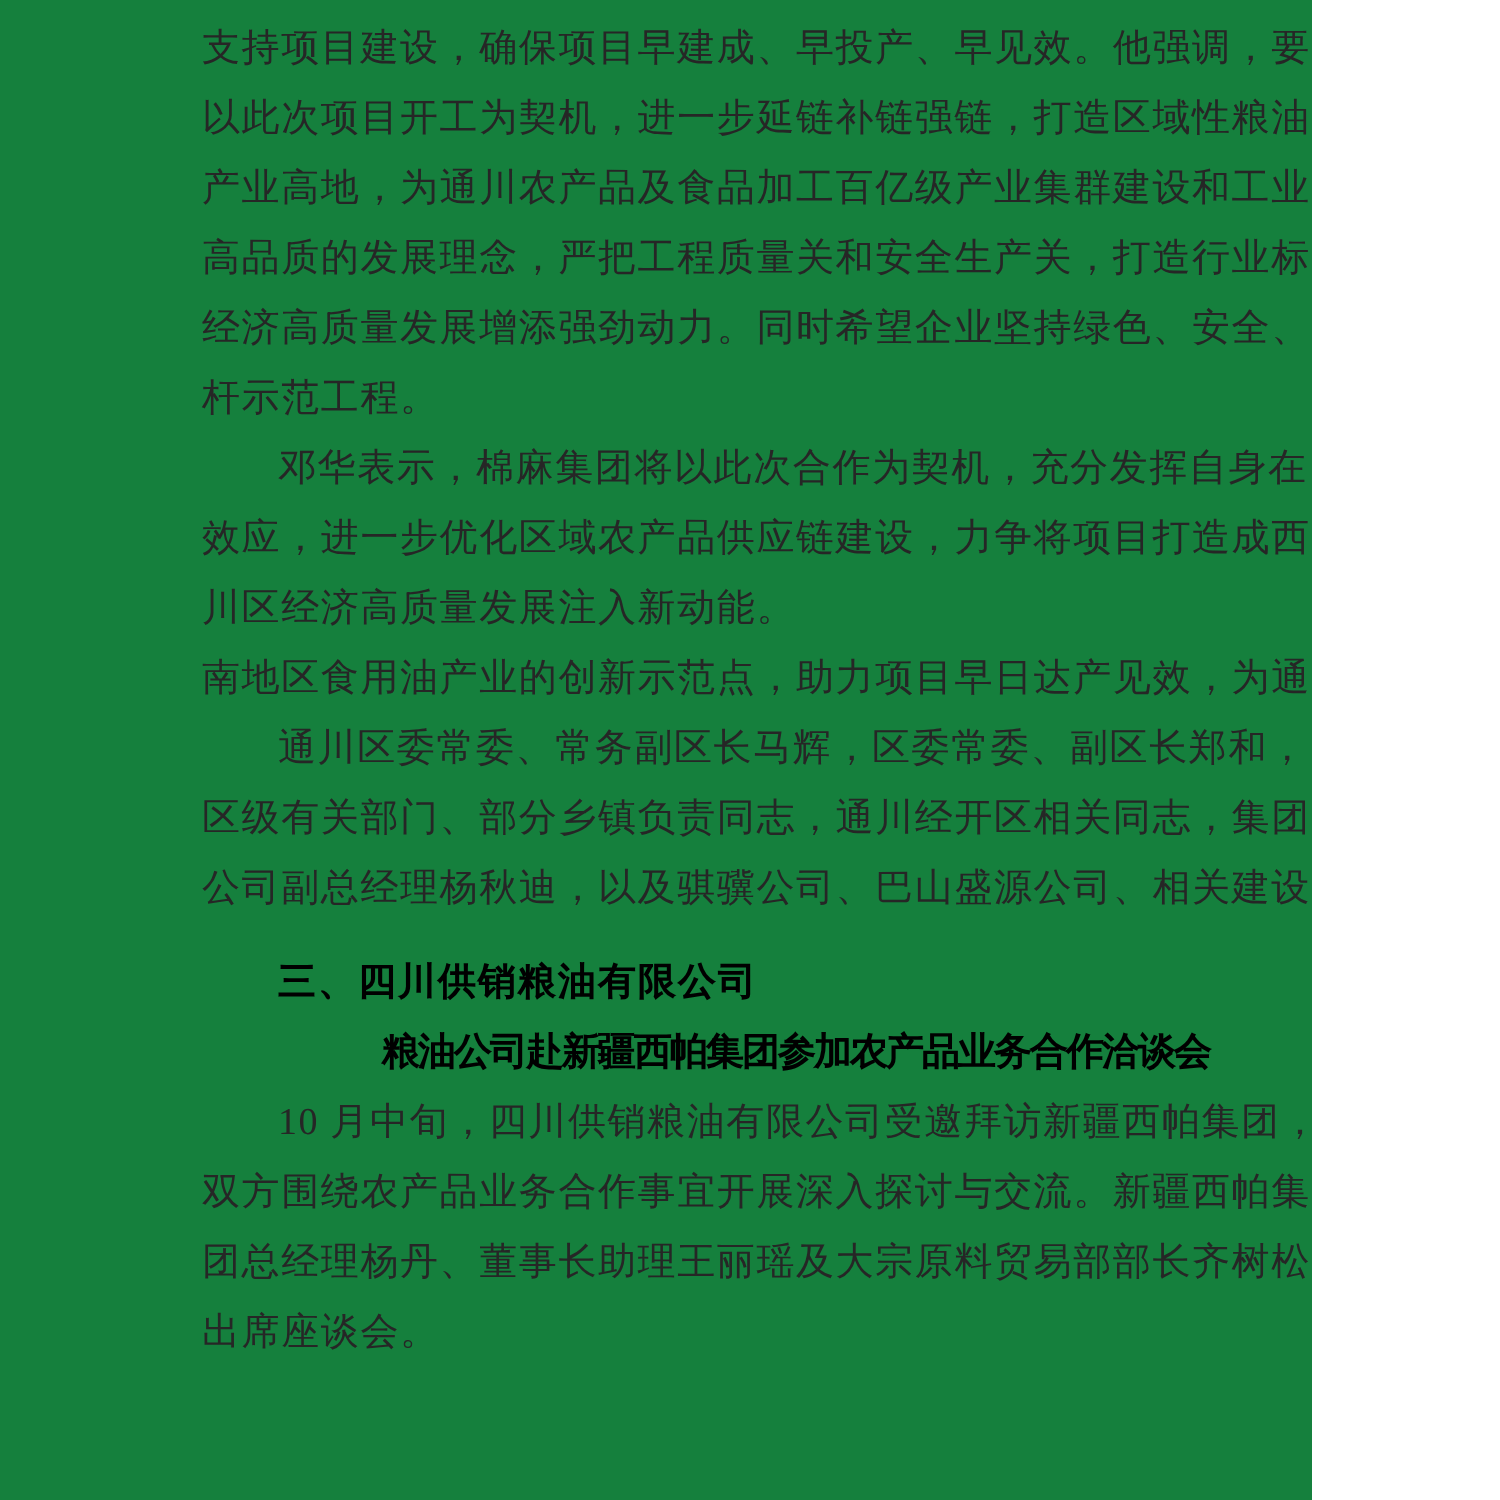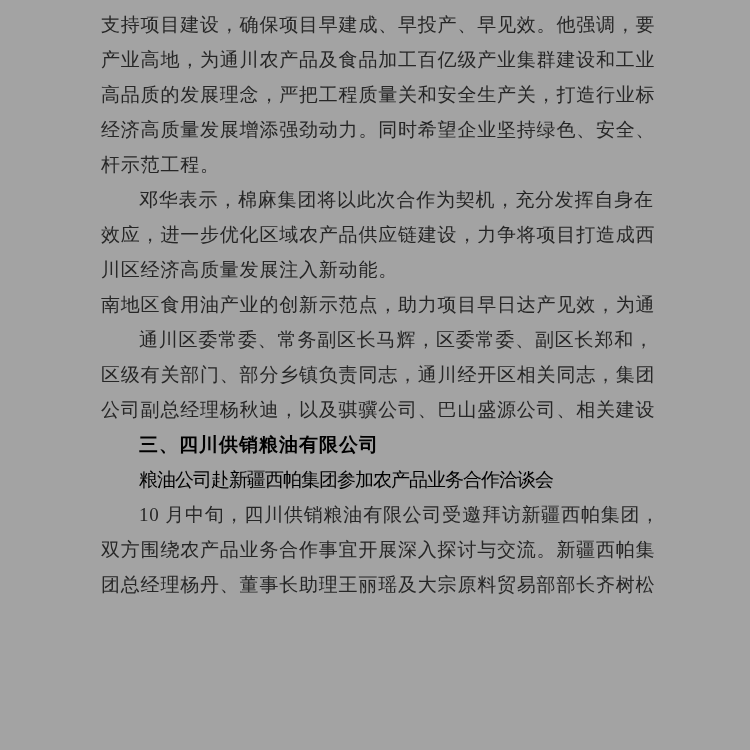--- a/index.html
+++ b/index.html
@@ -2,23 +2,23 @@
 <html><head>
 <meta charset="utf-8">
 <style>
   html, body {
     margin: 0;
     padding: 0;
     background: #ffffff;
   }
   .page {
     position: relative;
-    width: 750px;
+    width: 656px;
     height: 750px;
-    background: #a3a3a3;
+    background: #15803d;
     overflow: hidden;
     box-sizing: border-box;
     padding: 7px 95px 0 101px;
     font-family: "Liberation Serif", "DejaVu Serif", serif;
   }
   .text-block {
     width: 556px;
   }
   .line {
     height: 35px;
@@ -30,44 +30,48 @@
     font-family: "Liberation Serif", "DejaVu Serif", serif;
   }
   .line.indent {
     padding-left: 38px;
   }
   .line.heading {
     font-family: "Liberation Sans", "DejaVu Sans", sans-serif;
     font-weight: 700;
     color: #000000;
     letter-spacing: 1px;
+    margin-top: 12px;
   }
   .line.subheading {
     font-family: "Liberation Serif", "DejaVu Serif", serif;
-    font-weight: 400;
+    font-weight: 700;
     color: #000000;
     letter-spacing: -1px;
+    text-align: center;
   }
 </style>
 </head>
 <body>
 
 <div class="page">
   <div class="text-block" id="text-block">
       <div class="line">支持项目建设，确保项目早建成、早投产、早见效。他强调，要</div>
+      <div class="line">以此次项目开工为契机，进一步延链补链强链，打造区域性粮油</div>
       <div class="line">产业高地，为通川农产品及食品加工百亿级产业集群建设和工业</div>
       <div class="line">高品质的发展理念，严把工程质量关和安全生产关，打造行业标</div>
       <div class="line">经济高质量发展增添强劲动力。同时希望企业坚持绿色、安全、</div>
       <div class="line">杆示范工程。</div>
       <div class="line indent">邓华表示，棉麻集团将以此次合作为契机，充分发挥自身在</div>
       <div class="line">效应，进一步优化区域农产品供应链建设，力争将项目打造成西</div>
       <div class="line">川区经济高质量发展注入新动能。</div>
       <div class="line">南地区食用油产业的创新示范点，助力项目早日达产见效，为通</div>
       <div class="line indent">通川区委常委、常务副区长马辉，区委常委、副区长郑和，</div>
       <div class="line">区级有关部门、部分乡镇负责同志，通川经开区相关同志，集团</div>
       <div class="line">公司副总经理杨秋迪，以及骐骥公司、巴山盛源公司、相关建设</div>
       <div class="line heading indent">三、四川供销粮油有限公司</div>
       <div class="line subheading indent">粮油公司赴新疆西帕集团参加农产品业务合作洽谈会</div>
       <div class="line indent">10 月中旬，四川供销粮油有限公司受邀拜访新疆西帕集团，</div>
       <div class="line">双方围绕农产品业务合作事宜开展深入探讨与交流。新疆西帕集</div>
       <div class="line">团总经理杨丹、董事长助理王丽瑶及大宗原料贸易部部长齐树松</div>
+      <div class="line">出席座谈会。</div>
     </div>
 </div>
 
 </body></html>

